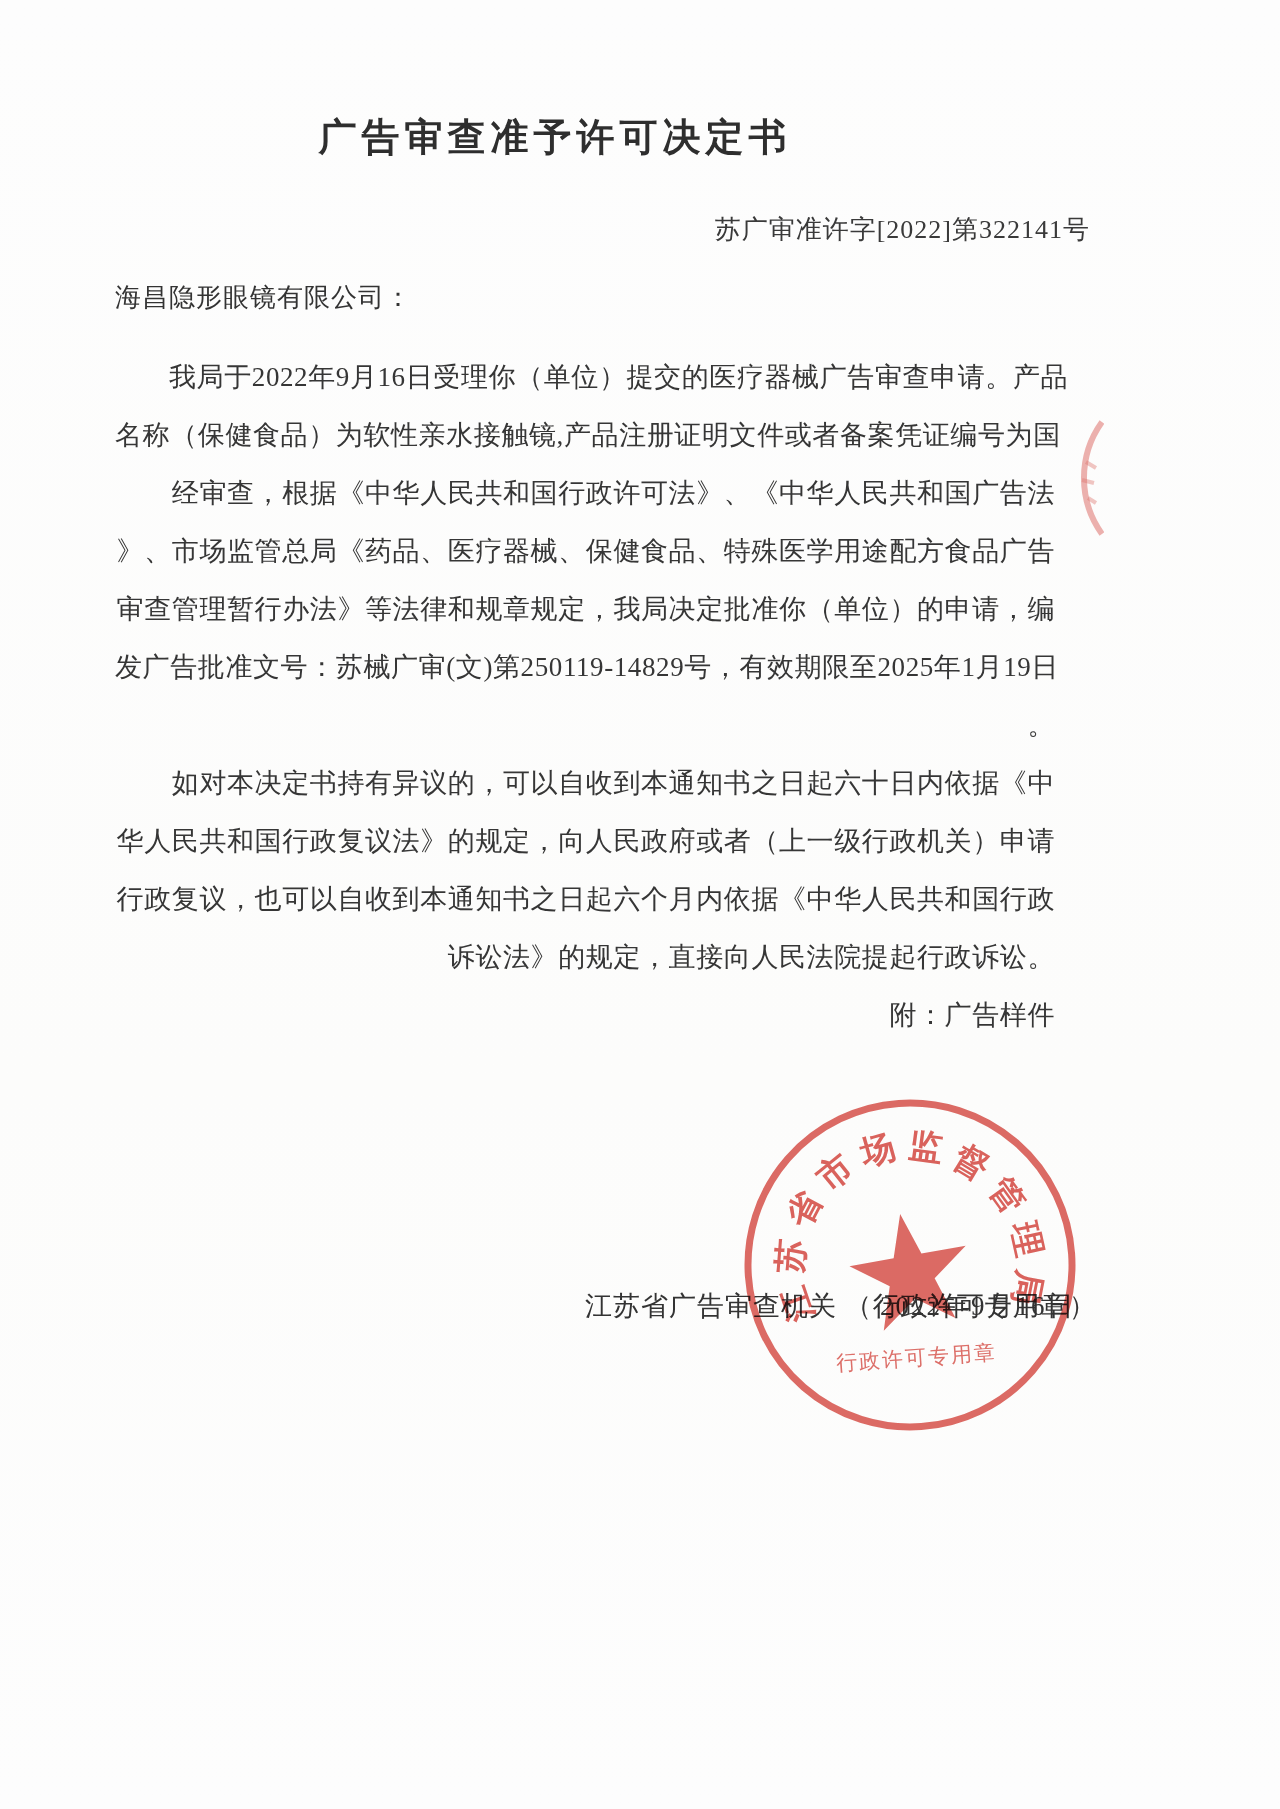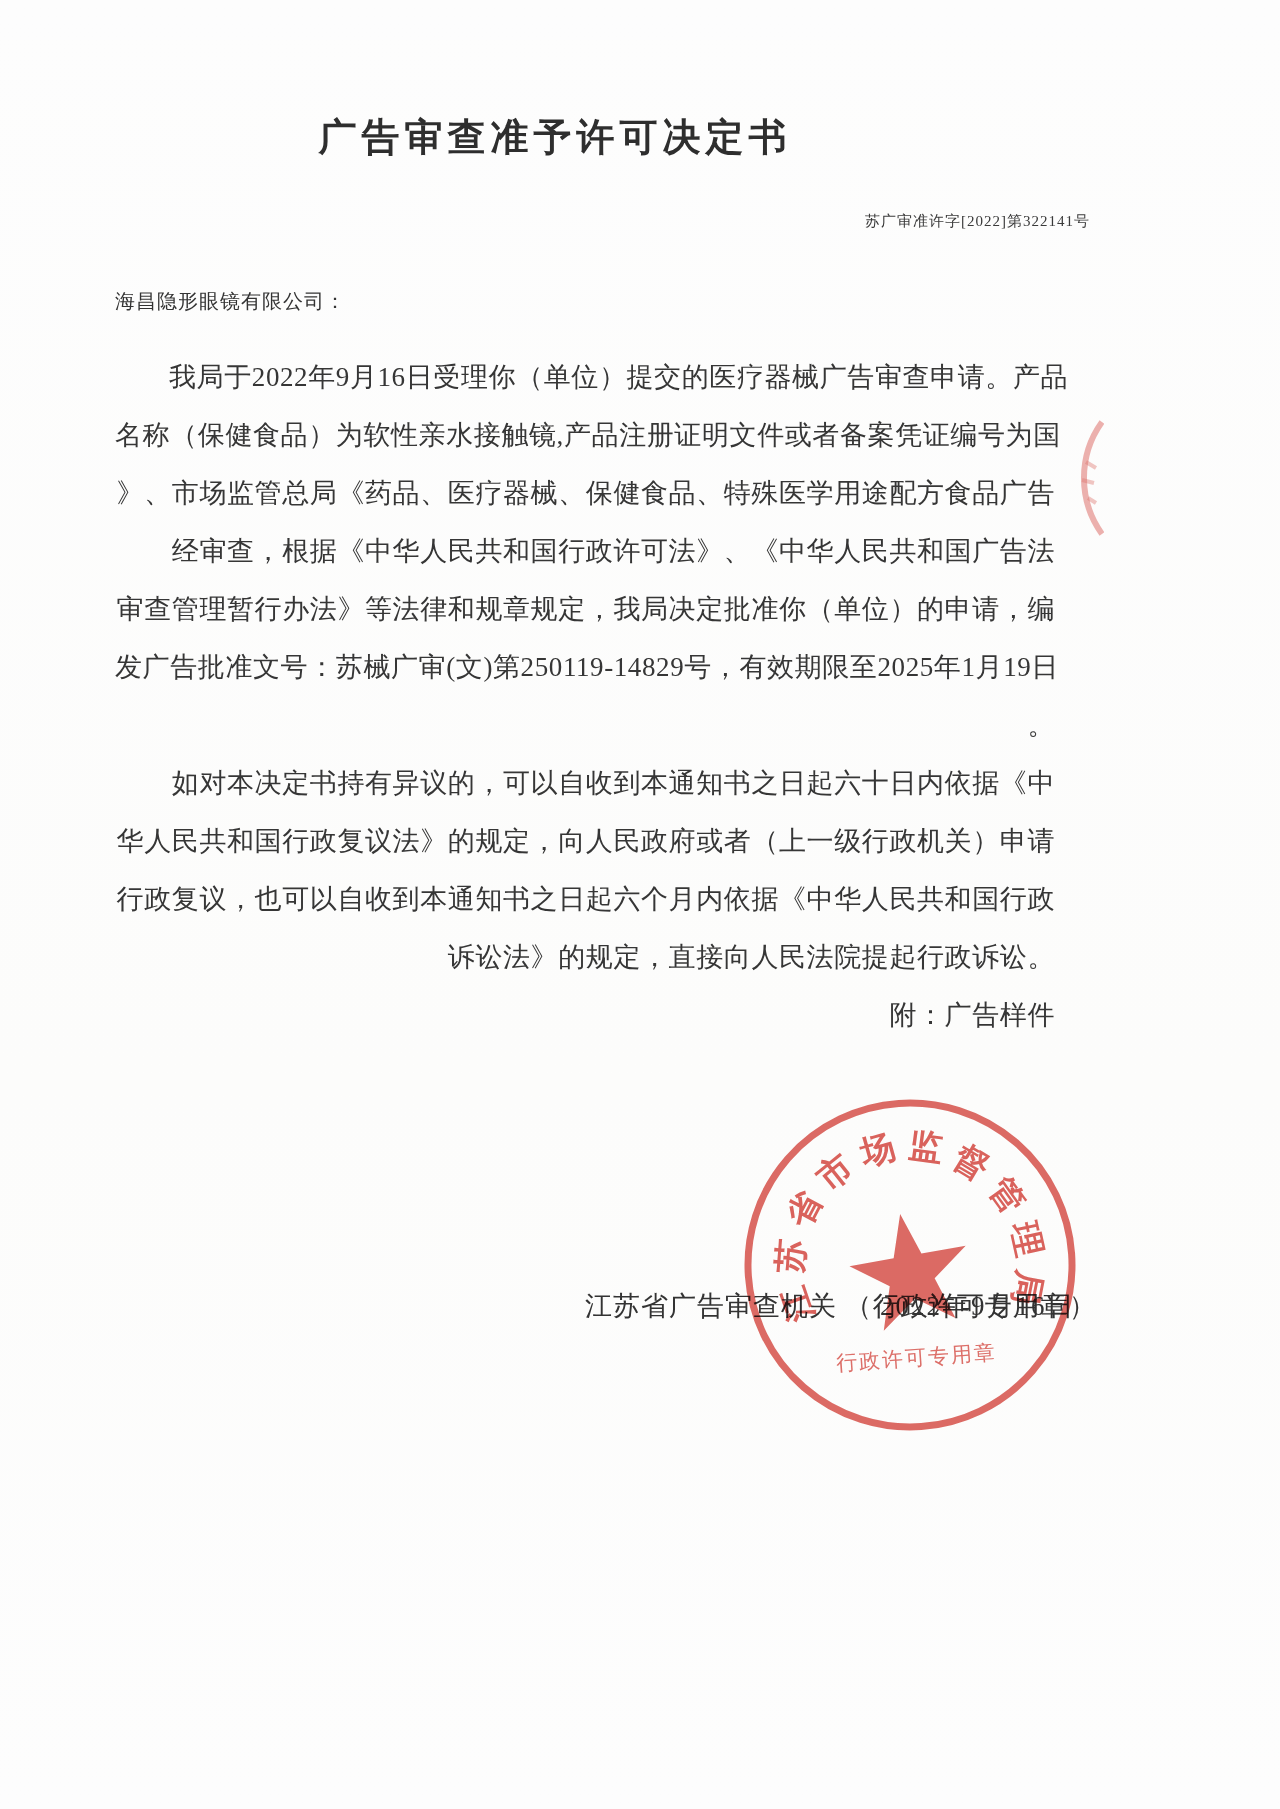--- a/index.html
+++ b/index.html
@@ -13,25 +13,25 @@
   }
   .page{position:absolute;inset:0;background:
     linear-gradient(180deg,#fdfdfd 0%,#fcfcfb 60%,#fdfdfd 100%);}
   .doc-title{
     position:absolute;top:112px;left:0;width:1110px;
     text-align:center;font-size:38px;letter-spacing:5px;
     font-weight:600;color:#2e2e2e;
   }
   .doc-number{
     position:absolute;top:212px;right:190px;
-    font-size:15px;letter-spacing:1px;color:#3a3a3a;
+    font-size:26px;letter-spacing:1px;color:#3a3a3a;
   }
   .addressee{
-    position:absolute;top:288px;left:115px;
-    font-size:20px;letter-spacing:1px;color:#333;
+    position:absolute;top:280px;left:115px;
+    font-size:26px;letter-spacing:1px;color:#333;
   }
   .body-block{
     position:absolute;top:348px;left:115px;width:940px;text-align:right;
   }
   .body-line{
     height:58px;line-height:58px;
     font-size:27px;letter-spacing:0.6px;color:#363636;
     white-space:nowrap;
   }
   .body-line.indent{text-indent:54px;}
@@ -71,22 +71,22 @@
 
   <div class="doc-title">广告审查准予许可决定书</div>
 
   <div class="doc-number">苏广审准许字[2022]第322141号</div>
 
   <div class="addressee">海昌隐形眼镜有限公司：</div>
 
   <div class="body-block">
     <div class="body-line indent">我局于2022年9月16日受理你（单位）提交的医疗器械广告审查申请。产品</div>
     <div class="body-line">名称（保健食品）为软性亲水接触镜,产品注册证明文件或者备案凭证编号为国</div>
+    <div class="body-line indent">经审查，根据《中华人民共和国行政许可法》、《中华人民共和国广告法</div>
     <div class="body-line">》、市场监管总局《药品、医疗器械、保健食品、特殊医学用途配方食品广告</div>
-    <div class="body-line indent">经审查，根据《中华人民共和国行政许可法》、《中华人民共和国广告法</div>
     <div class="body-line">审查管理暂行办法》等法律和规章规定，我局决定批准你（单位）的申请，编</div>
     <div class="body-line">发广告批准文号：苏械广审(文)第250119-14829号，有效期限至2025年1月19日</div>
     <div class="body-line">。</div>
     <div class="body-line indent">如对本决定书持有异议的，可以自收到本通知书之日起六十日内依据《中</div>
     <div class="body-line">华人民共和国行政复议法》的规定，向人民政府或者（上一级行政机关）申请</div>
     <div class="body-line">行政复议，也可以自收到本通知书之日起六个月内依据《中华人民共和国行政</div>
     <div class="body-line">诉讼法》的规定，直接向人民法院提起行政诉讼。</div>
     <div class="body-line indent">附：广告样件</div>
   </div>
 

